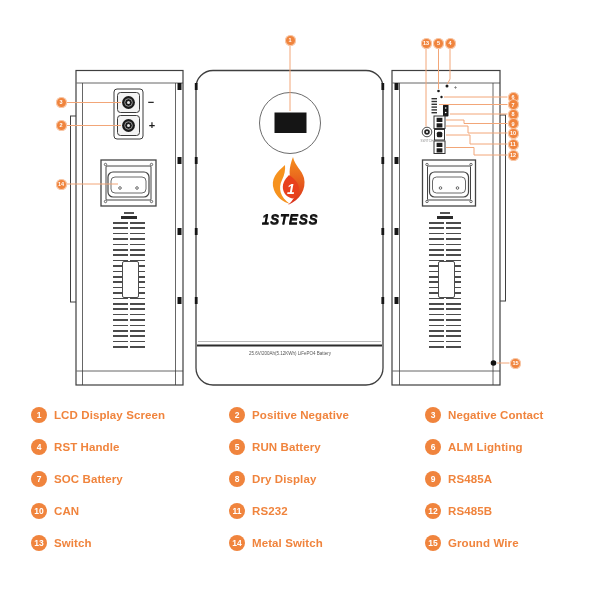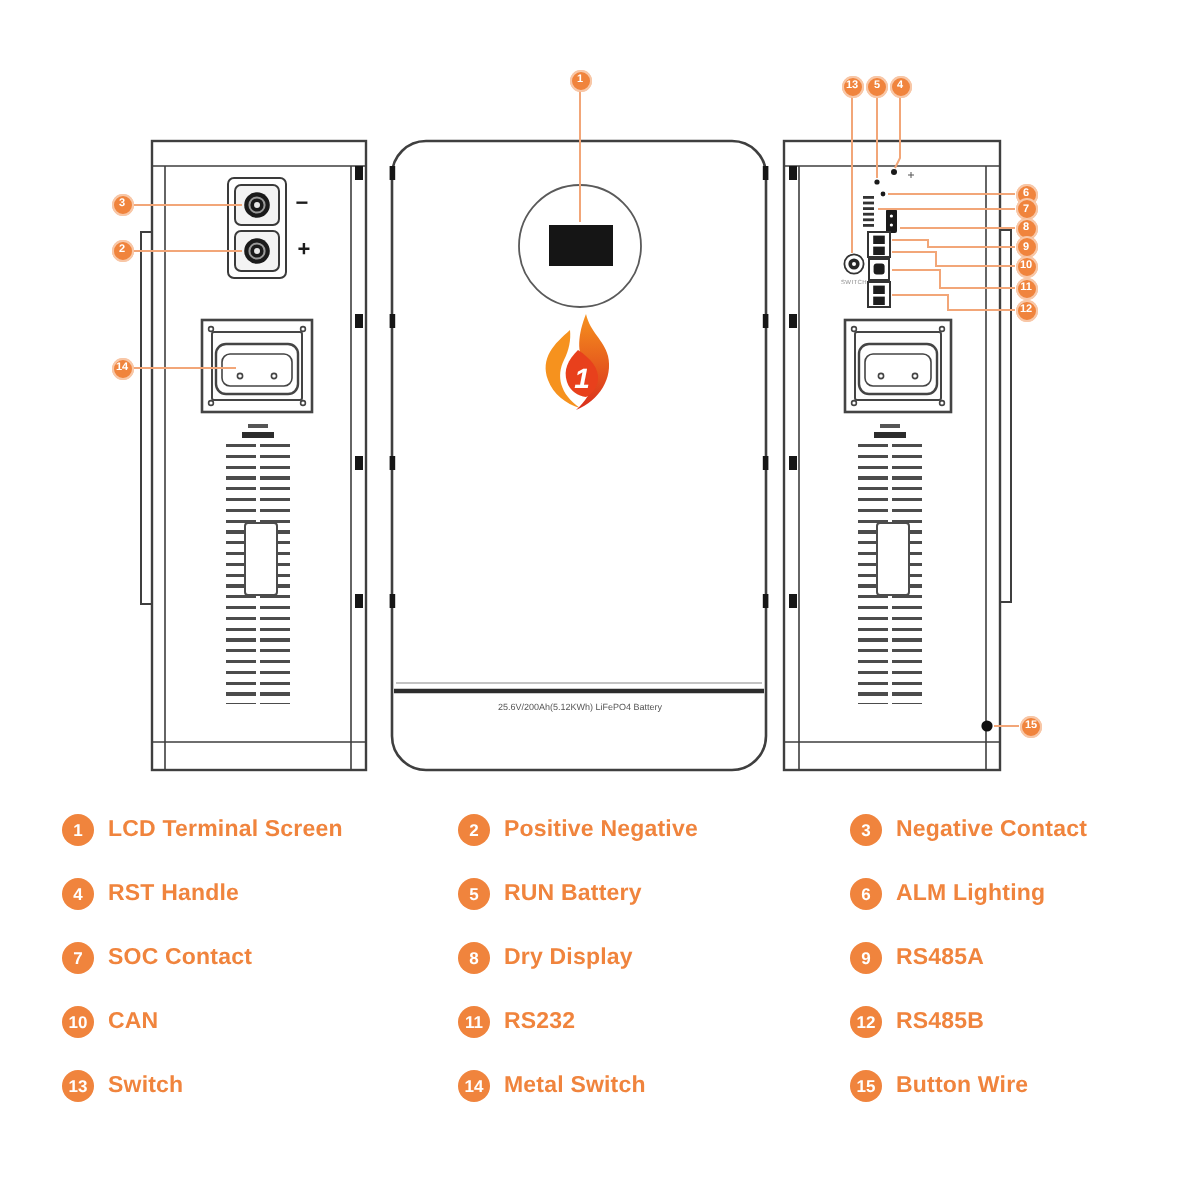--- a/index.html
+++ b/index.html
@@ -200,20 +200,21 @@
   <div class="vents" style="left:113px;top:222px;height:130px"></div>
   <div class="vents" style="left:130px;top:222px;height:130px"></div>
   <div class="vent-cutout" style="left:122px;top:261px"></div>
   <div class="vent-topbar" style="left:437px;top:216px"></div>
   <div class="vents" style="left:429px;top:222px;height:130px"></div>
   <div class="vents" style="left:446px;top:222px;height:130px"></div>
   <div class="vent-cutout" style="left:438px;top:261px"></div>
 
   <div class="term-sign" style="left:145px;top:96px">−</div>
   <div class="term-sign" style="left:146px;top:119px">+</div>
+  <div class="brand-text">1STESS</div>
   <div class="battery-label">25.6V/200Ah(5.12KWh) LiFePO4 Battery</div>
   <div class="switch-label">SWITCH</div>
 
   <div class="badge" style="left:284.5px;top:34.5px">1</div>
   <div class="badge" style="left:55.5px;top:119.5px">2</div>
   <div class="badge" style="left:55.5px;top:96.5px">3</div>
   <div class="badge" style="left:444.5px;top:37.5px">4</div>
   <div class="badge" style="left:433px;top:37.5px">5</div>
   <div class="badge" style="left:507.5px;top:91.5px">6</div>
   <div class="badge" style="left:507.5px;top:99px">7</div>
@@ -222,21 +223,21 @@
   <div class="badge" style="left:507.5px;top:127.5px">10</div>
   <div class="badge" style="left:507.5px;top:138.5px">11</div>
   <div class="badge" style="left:507.5px;top:149.5px">12</div>
   <div class="badge" style="left:420.5px;top:37.5px">13</div>
   <div class="badge" style="left:55.5px;top:178.5px">14</div>
   <div class="badge" style="left:510px;top:357.5px">15</div>
 
   <div id="legend">
     <div class="legend-item">
         <span class="legend-num">1</span>
-        <span class="legend-label">LCD Terminal Screen</span>
+        <span class="legend-label">LCD Display Screen</span>
       </div>
     <div class="legend-item">
         <span class="legend-num">2</span>
         <span class="legend-label">Positive Negative</span>
       </div>
     <div class="legend-item">
         <span class="legend-num">3</span>
         <span class="legend-label">Negative Contact</span>
       </div>
     <div class="legend-item">
@@ -246,21 +247,21 @@
     <div class="legend-item">
         <span class="legend-num">5</span>
         <span class="legend-label">RUN Battery</span>
       </div>
     <div class="legend-item">
         <span class="legend-num">6</span>
         <span class="legend-label">ALM Lighting</span>
       </div>
     <div class="legend-item">
         <span class="legend-num">7</span>
-        <span class="legend-label">SOC Contact</span>
+        <span class="legend-label">SOC Battery</span>
       </div>
     <div class="legend-item">
         <span class="legend-num">8</span>
         <span class="legend-label">Dry Display</span>
       </div>
     <div class="legend-item">
         <span class="legend-num">9</span>
         <span class="legend-label">RS485A</span>
       </div>
     <div class="legend-item">
@@ -278,17 +279,17 @@
     <div class="legend-item">
         <span class="legend-num">13</span>
         <span class="legend-label">Switch</span>
       </div>
     <div class="legend-item">
         <span class="legend-num">14</span>
         <span class="legend-label">Metal Switch</span>
       </div>
     <div class="legend-item">
         <span class="legend-num">15</span>
-        <span class="legend-label">Button Wire</span>
+        <span class="legend-label">Ground Wire</span>
       </div>
   </div>
 
 </div>
 
 </body></html>

